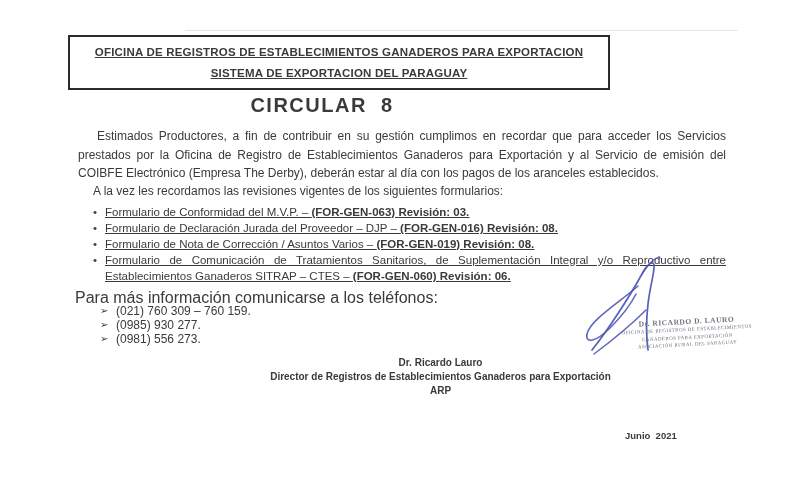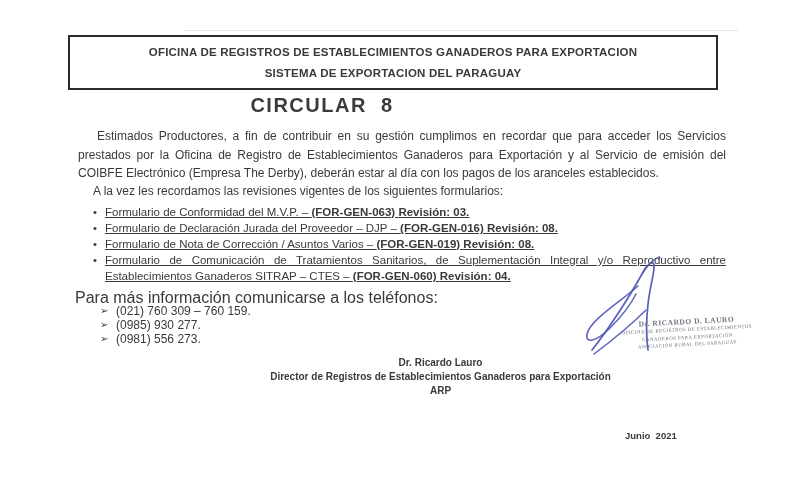--- a/index.html
+++ b/index.html
@@ -11,25 +11,26 @@
     background: #ffffff;
     overflow: hidden;
   }
   .scan-artifact-line {
     position: absolute; left: 185px; top: 30px;
     width: 553px; height: 1px;
     background: #e6e6e6;
   }
   .header-box {
     position: absolute; left: 68px; top: 35px;
-    width: 650px; height: 55px;
+    width: 542px; height: 55px;
     border: 2px solid #2b2b2b;
     display: flex; flex-direction: column;
     justify-content: space-evenly; align-items: center;
     text-align: center;
+    text-decoration: underline;
   }
   .header-line { font-size: 11.5px; font-weight: bold; letter-spacing: 0.2px; }
   .doc-title {
     position: absolute; left: 0; top: 94px; width: 644px;
     text-align: center;
     font-size: 20px; font-weight: bold; letter-spacing: 1.5px;
     white-space: pre;
   }
   .para1 {
     position: absolute; left: 78px; top: 127px; width: 648px;
@@ -107,21 +108,21 @@
       <li>
         <span class="bullet">•</span>
         <span class="li-body"><span>Formulario de Declaración Jurada del Proveedor – DJP – </span><span class="bold">(FOR-GEN-016) </span><span class="bold underline">Revisión: 08.</span></span>
       </li>
       <li>
         <span class="bullet">•</span>
         <span class="li-body"><span>Formulario de Nota de Corrección / Asuntos Varios – </span><span class="bold">(FOR-GEN-019) </span><span class="bold underline">Revisión: 08.</span></span>
       </li>
       <li>
         <span class="bullet">•</span>
-        <span class="li-body"><span>Formulario de Comunicación de Tratamientos Sanitarios, de Suplementación Integral y/o Reproductivo entre Establecimientos Ganaderos SITRAP – CTES – </span><span class="bold">(FOR-GEN-060) </span><span class="bold underline">Revisión: 04.</span></span>
+        <span class="li-body"><span>Formulario de Comunicación de Tratamientos Sanitarios, de Suplementación Integral y/o Reproductivo entre Establecimientos Ganaderos SITRAP – CTES – </span><span class="bold">(FOR-GEN-060) </span><span class="bold underline">Revisión: 06.</span></span>
       </li>
     </ul>
 
   <div class="contact-heading">Para más información comunicarse a los teléfonos:</div>
 
   <ul class="phone-list">
       <li>
         <span class="marker">➢</span>
         <span>(021) 760 309 – 760 159.</span>
       </li>

